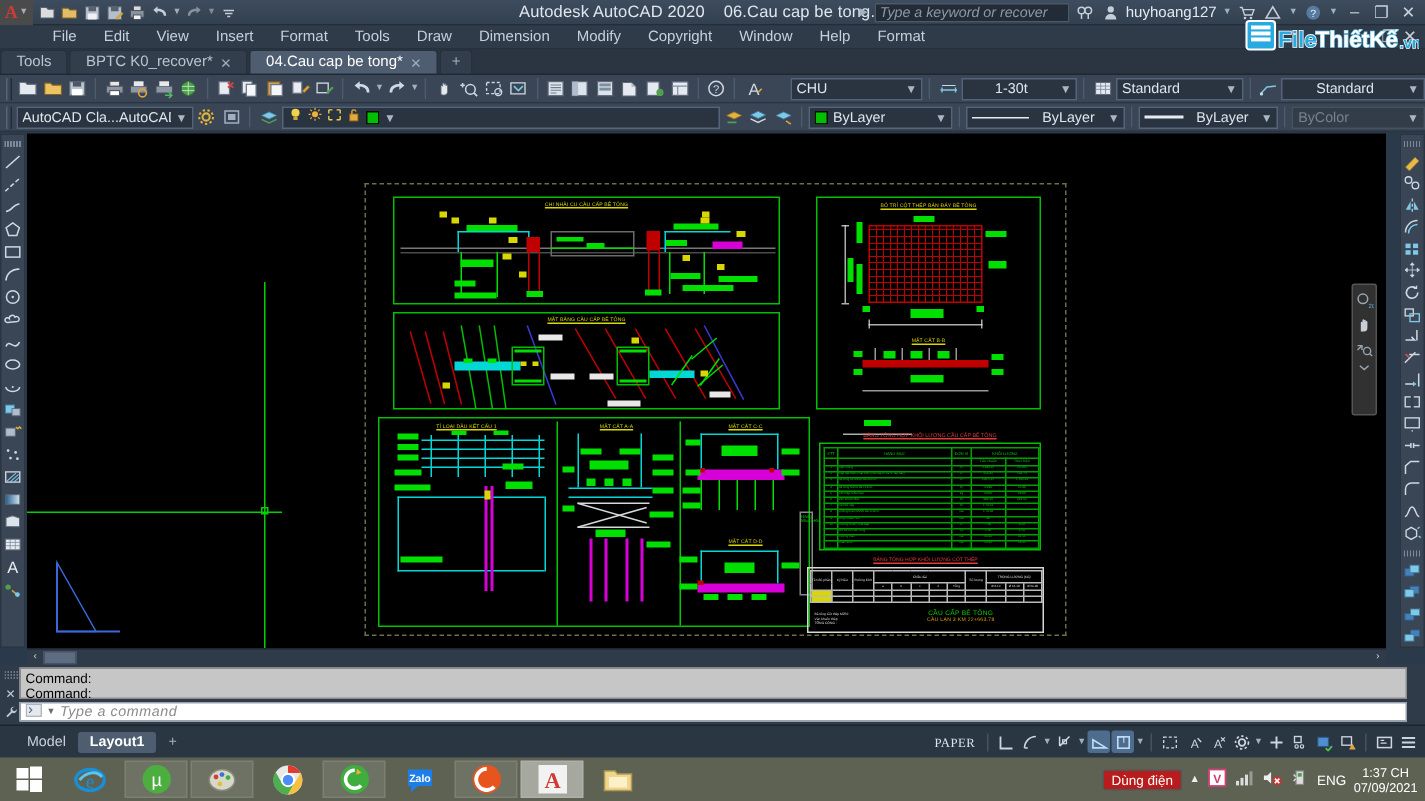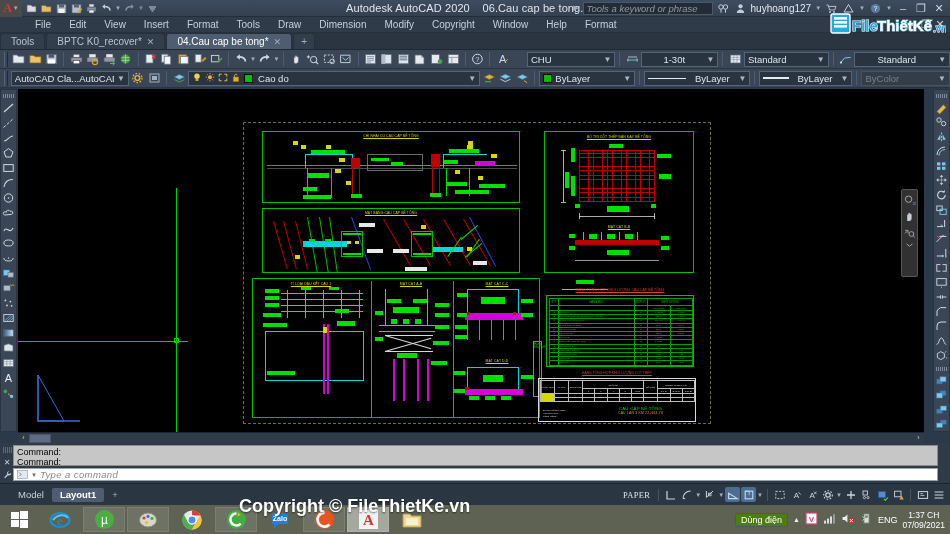--- a/index.html
+++ b/index.html
@@ -182,21 +182,21 @@
     position:absolute;left:0;top:505px;width:950px;height:29px;
     background:#5e6253;display:flex;align-items:center;
   }
   .tstart{width:38px;height:29px;display:flex;align-items:center;justify-content:center;}
   .titem{
     width:42px;height:25px;margin:0 1px;display:flex;align-items:center;justify-content:center;
     background:rgba(255,255,255,.10);border:1px solid rgba(255,255,255,.10);
   }
   .tray{margin-left:auto;display:flex;align-items:center;gap:5px;padding-right:5px;}
   .battbl{
-    background:#4d7c0f;color:#fff;font-size:9px;padding:1px 5px;border-radius:2px;border:1px solid #555;
+    background:#b91c1c;color:#fff;font-size:9px;padding:1px 5px;border-radius:2px;border:1px solid #555;
   }
   .clock{color:#fff;font-size:8.5px;text-align:center;line-height:10px;}
   .trayi{color:#eee;font-size:10px;}
 
   
   .wm-logo{
     position:absolute;right:4px;top:11px;z-index:5;
     font-family:"Liberation Sans",sans-serif;font-weight:bold;
   }
   .wm-copy{
@@ -262,21 +262,21 @@
           </svg></span>
     </div>
 
     <div class="tb-title">
       <span>Autodesk AutoCAD 2020</span>&nbsp;&nbsp;&nbsp;
       <span>06.Cau cap be tong.dwg</span>
     </div>
 
     <div class="tb-right">
       <span style="color:#9fb0c0;font-size:7px;">▶</span>
-      <div class="searchbox">Tools a keyword or phrase</div>
+      <div class="searchbox">Type a keyword or recover</div>
       <span class="qicon">
         <svg width="13" height="13" viewBox="0 0 13 13">
             <circle cx="4" cy="5" r="2.2" stroke="#cfd8e2" stroke-width="1" fill="none"></circle>
             <circle cx="8.5" cy="5" r="2.2" stroke="#cfd8e2" stroke-width="1" fill="none"></circle>
             <path d="M4 7.2v3.5M8.5 7.2v3.5" stroke="#cfd8e2" stroke-width="1"></path>
           </svg></span>
       <span class="qicon">
         <svg width="13" height="13" viewBox="0 0 13 13">
             <circle cx="6.5" cy="4.3" r="2.1" fill="#cfd8e2"></circle>
             <path d="M2.8 11c0-2.3 1.7-3.6 3.7-3.6s3.7 1.3 3.7 3.6z" fill="#cfd8e2"></path>
@@ -594,21 +594,20 @@
           <svg width="10" height="11" viewBox="0 0 10 11">
               <path d="M1.2 2.2h2.4M1.2 2.2v2.4M8.8 2.2H6.4M8.8 2.2v2.4M1.2 8.8h2.4M1.2 8.8V6.4M8.8 8.8H6.4M8.8 8.8V6.4" stroke="#f2d24b" stroke-width=".9" fill="none"></path>
             </svg></span>
         <span>
           <svg width="10" height="11" viewBox="0 0 10 11">
               <rect x="2.2" y="5" width="5.4" height="4.6" fill="#e8a83a" stroke="#9a6f18" stroke-width=".6"></rect>
               <path d="M3.6 5V3.4c0-1.6 2.6-1.6 2.6 0" fill="none" stroke="#e8a83a" stroke-width=".9"></path>
             </svg></span>
         <span class="swatch" style="background:#00c000;"></span>
       </span>
-      <span class="cv" style="padding-left:2px;">Cao do</span>
       <span class="cz">▼</span>
     </div>
     <span class="ticon">
       <svg width="15" height="14" viewBox="0 0 15 14">
           <path d="M2.4 6l5-2.4L12.4 6l-5 2.4z" fill="#e2b33a" stroke="#8a6f2e" stroke-width=".6"></path>
           <path d="M3 10.6h6" stroke="#4f9f4f" stroke-width="1.2"></path>
         </svg>
       </span>
     <span class="ticon">
       <svg width="15" height="14" viewBox="0 0 15 14">
@@ -1615,15 +1614,14 @@
       <rect x="1" y="3" width="19" height="19" rx="2" fill="#27a9e1" stroke="#fff" stroke-width="1.4"></rect>
       <rect x="4" y="6" width="13" height="2.6" fill="#fff"></rect>
       <rect x="4" y="10" width="13" height="2.6" fill="#fff"></rect>
       <rect x="4" y="14" width="13" height="2.6" fill="#fff"></rect>
       <text x="22" y="20" font-size="15" font-weight="bold" fill="#27a9e1" font-family="Liberation Sans" stroke="#fff" stroke-width="1.1" paint-order="stroke">File</text>
       <text x="47" y="20" font-size="15" font-weight="bold" fill="#ffffff" font-family="Liberation Sans" stroke="#7fd0ef" stroke-width="1" paint-order="stroke">ThiếtKế</text>
       <text x="103" y="21" font-size="10" font-weight="bold" fill="#27a9e1" font-family="Liberation Sans" stroke="#fff" stroke-width=".9" paint-order="stroke">.vn</text>
     </svg>
   </div>
 
-  <div class="wm-copy">Copyright © FileThietKe.vn</div>
 
 </div>
 
 </body></html>

